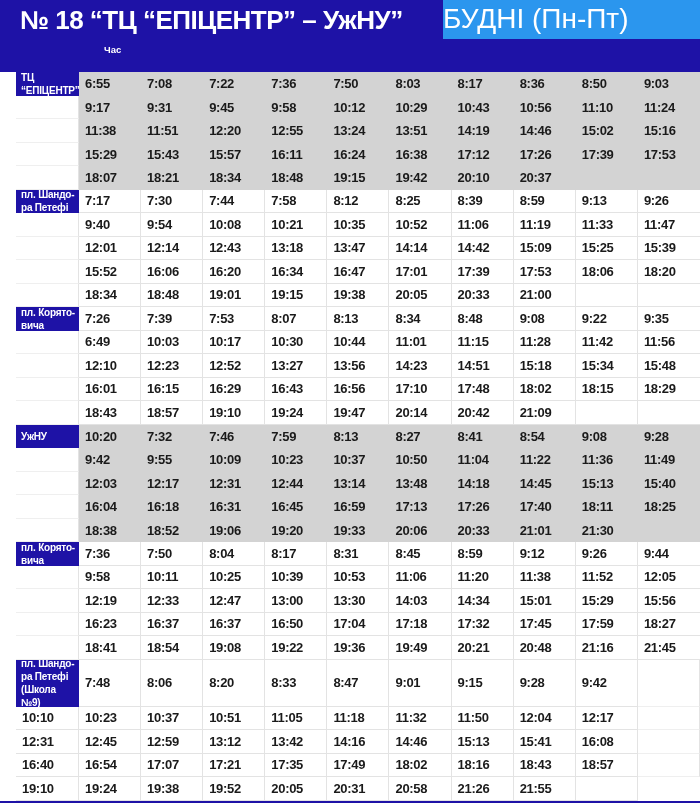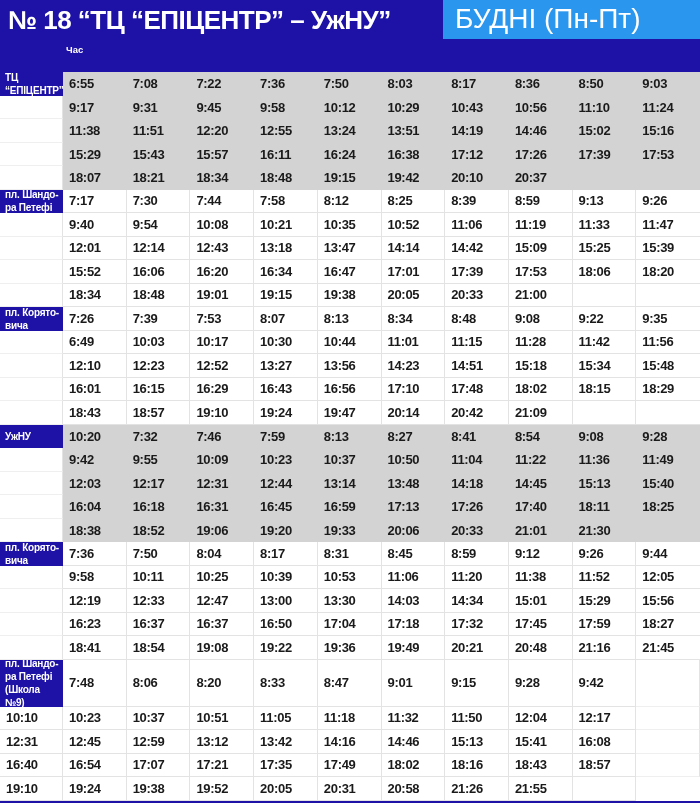--- a/index.html
+++ b/index.html
@@ -17,46 +17,45 @@
   
   .titlebar {
     height: 40px; flex: 0 0 40px;
     background: var(--dark, #1e12a6);
     display: flex; align-items: stretch;
   }
   .route-title {
     flex: 1;
     color: #ffffff; font-weight: bold;
     font-size: 26px; line-height: 40px;
-    padding-left: 8px;
+    padding-left: 20px;
     letter-spacing: -0.5px;
     white-space: nowrap; overflow: hidden;
   }
   .badge {
     flex: 0 0 257px;
     background: var(--light, #2b96ee);
     color: #ffffff;
     font-size: 28px; line-height: 38px;
-    padding-left: 12px;
     box-sizing: border-box;
     height: 39px;
     white-space: nowrap;
   }
   
   .subheader {
     height: 32px; flex: 0 0 32px;
     background: var(--dark, #1e12a6);
     color: #ffffff;
     font-size: 9.5px; font-weight: bold;
     line-height: 1.45;
-    padding-left: 66px; padding-top: 3px;
+    padding-left: 104px; padding-top: 3px;
     box-sizing: border-box;
   }
   
-  .timetable { flex: 1 1 auto; }
+  .timetable { flex: 1 1 auto; margin-left: 16px; }
   .section {
     display: grid;
     grid-template-columns: 63px repeat(10, 1fr);
     grid-auto-rows: 23.5px;
   }
   .section.tall-first {
     grid-template-rows: 47px;
   }
   .cell {
     font-size: 13px; font-weight: bold;

